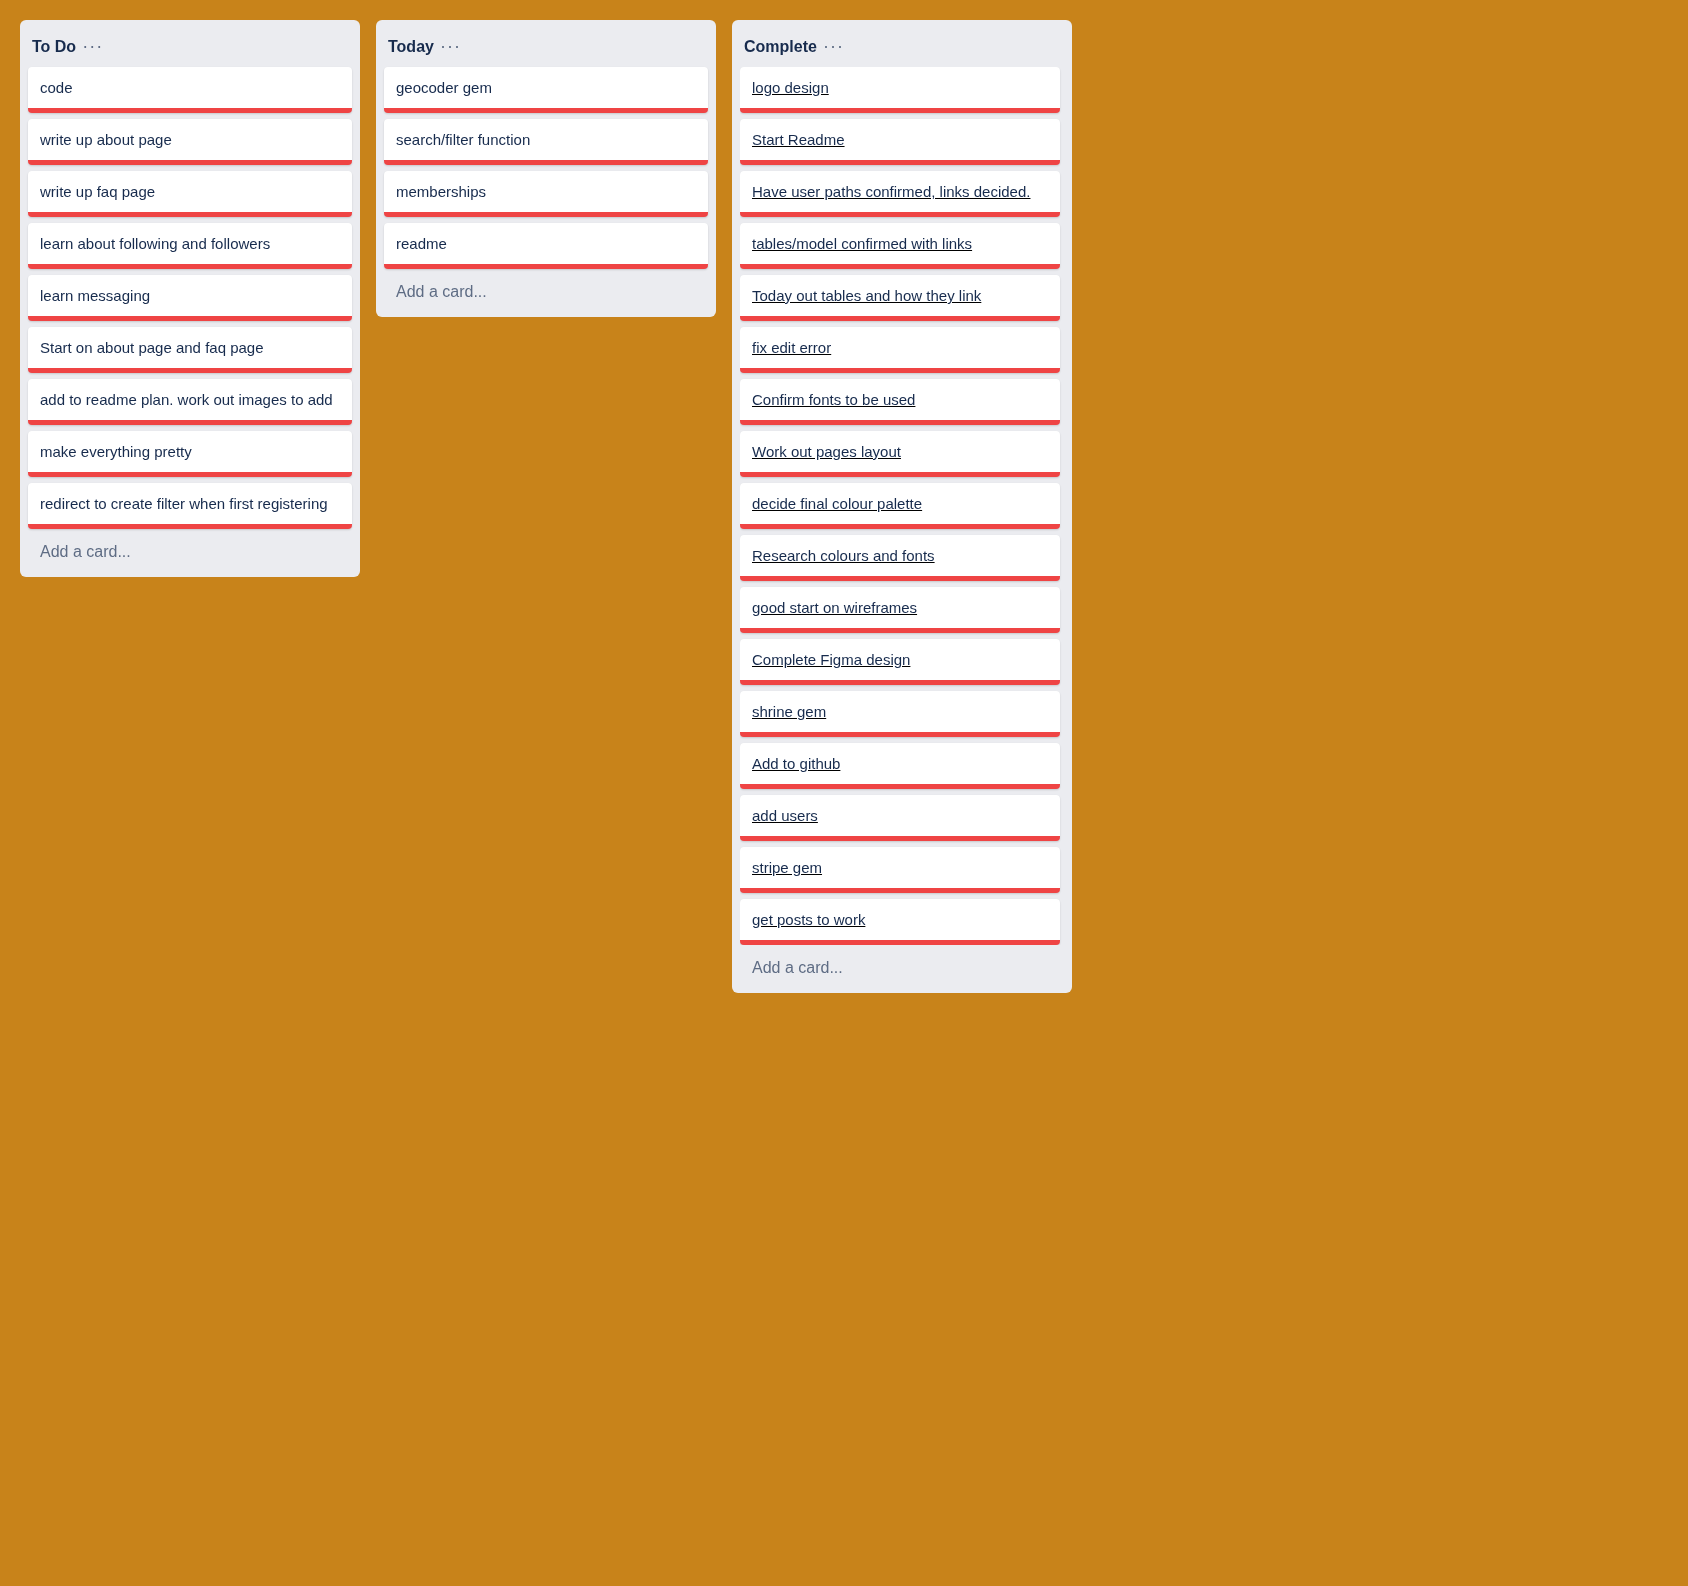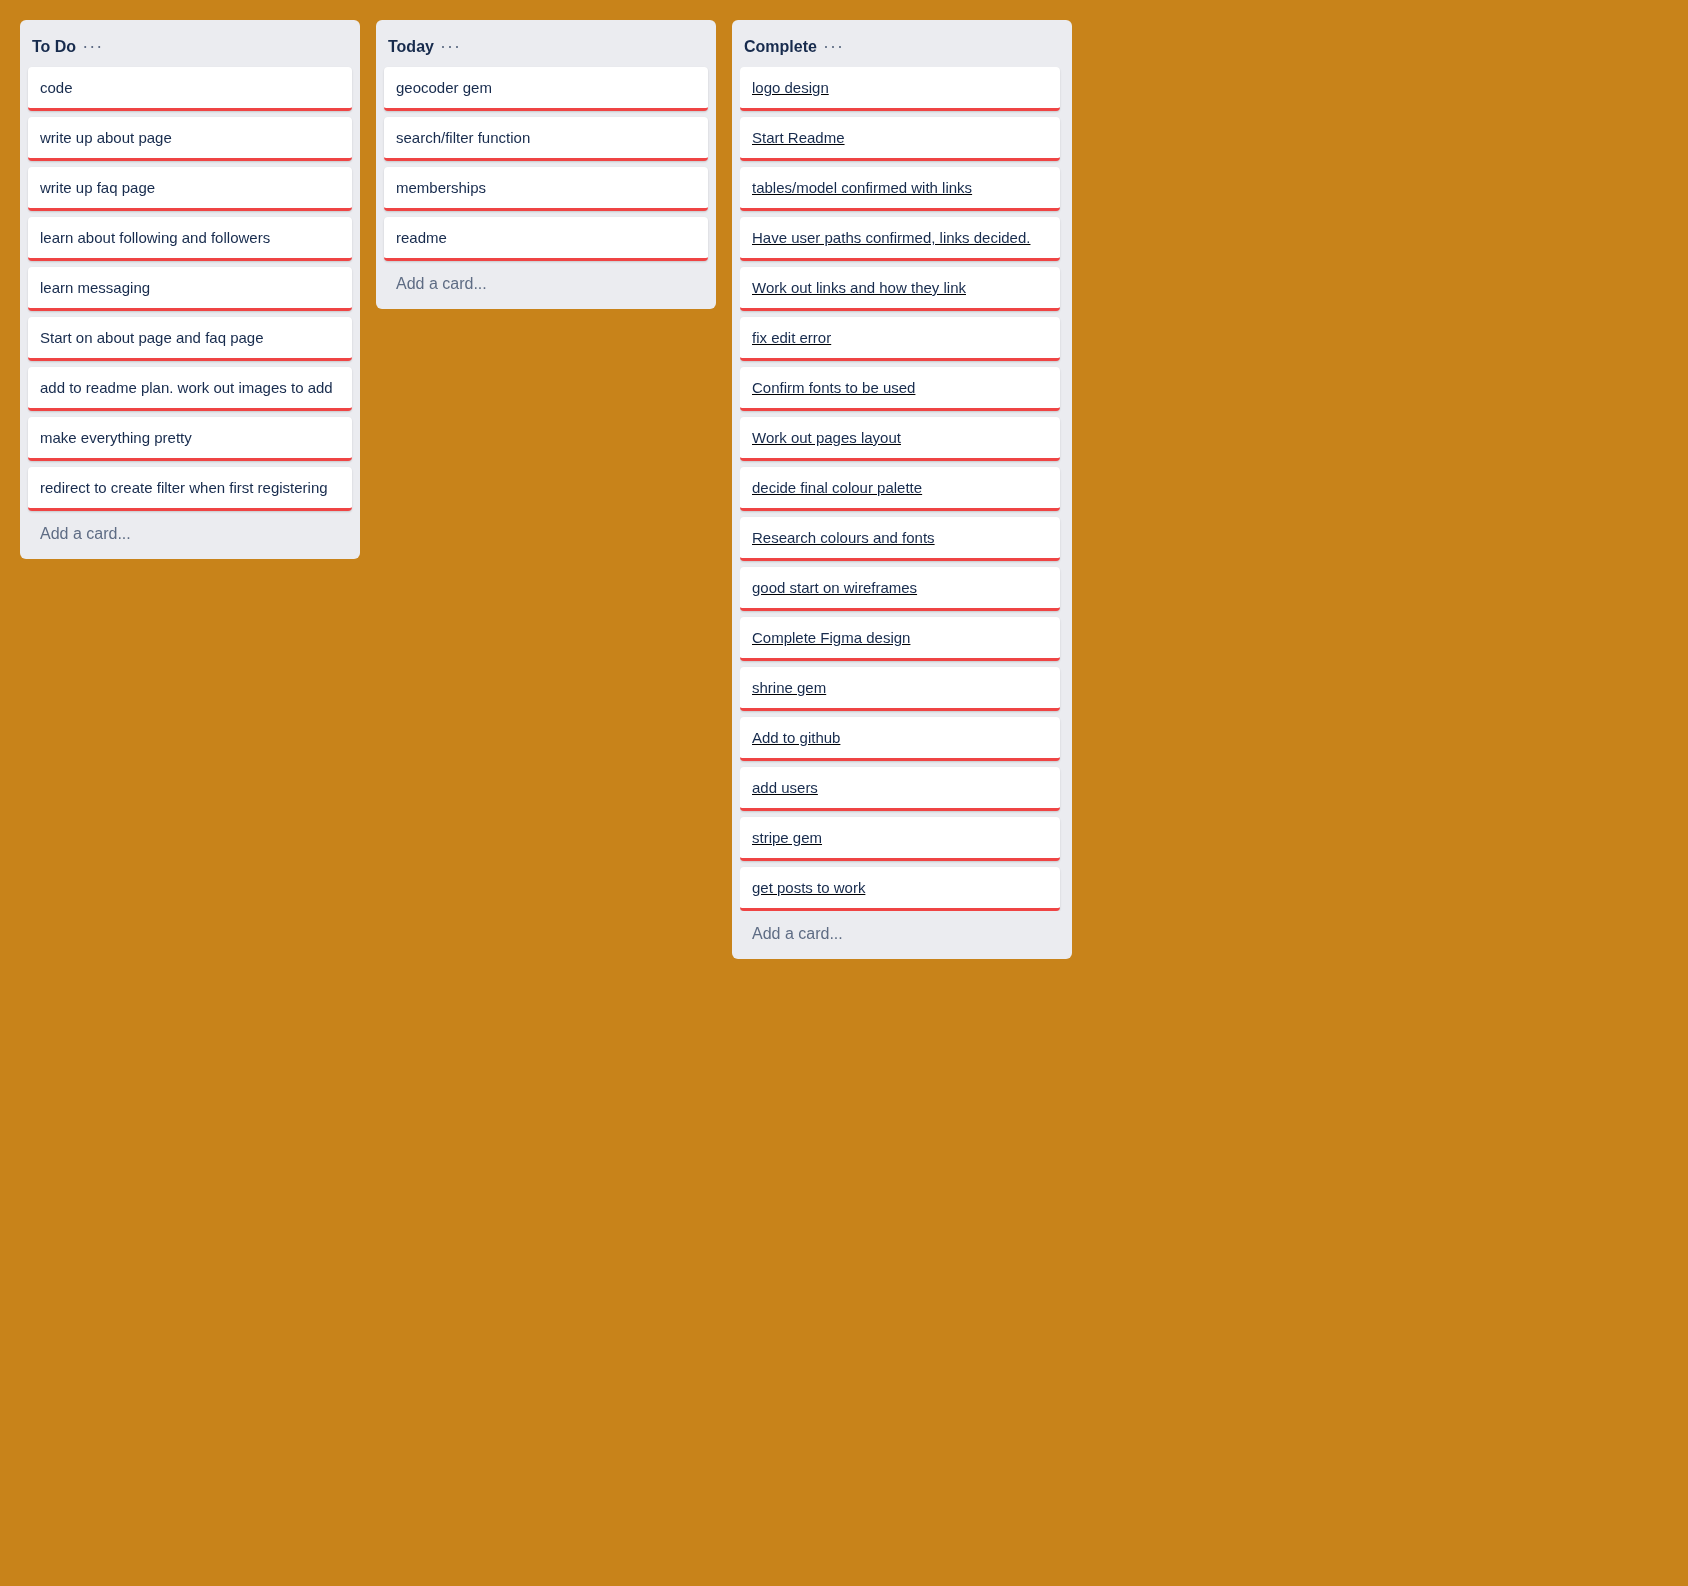--- a/index.html
+++ b/index.html
@@ -60,21 +60,21 @@
     }
 
     .card {
       background-color: #FFFFFF;
       border-radius: 4px;
       padding: 10px 12px;
       font-size: 15px;
       color: #172B4D;
       cursor: pointer;
       box-shadow: 0 1px 2px rgba(0,0,0,0.15);
-      border-bottom: 3px solid #ef4444;
+      border-bottom: 5px solid #ef4444;
       line-height: 1.4;
     }
 
     .add-card-btn {
       margin-top: 6px;
       padding: 8px 12px;
       color: #5E6C84;
       font-size: 16px;
       cursor: pointer;
       border-radius: 4px;
@@ -147,23 +147,23 @@
       <button class="add-card-btn">Add a card...</button>
     </div>
     <div class="column complete-column">
       <div class="column-header">
         <span class="column-title">Complete</span>
         <span class="column-menu-icon">···</span>
       </div>
       <div class="cards-list">
         <div class="card">logo design</div>
         <div class="card">Start Readme</div>
+        <div class="card">Have user paths confirmed, links decided.</div>
         <div class="card">tables/model confirmed with links</div>
-        <div class="card">Have user paths confirmed, links decided.</div>
-        <div class="card">Work out links and how they link</div>
+        <div class="card">Today out tables and how they link</div>
         <div class="card">fix edit error</div>
         <div class="card">Confirm fonts to be used</div>
         <div class="card">Work out pages layout</div>
         <div class="card">decide final colour palette</div>
         <div class="card">Research colours and fonts</div>
         <div class="card">good start on wireframes</div>
         <div class="card">Complete Figma design</div>
         <div class="card">shrine gem</div>
         <div class="card">Add to github</div>
         <div class="card">add users</div>

